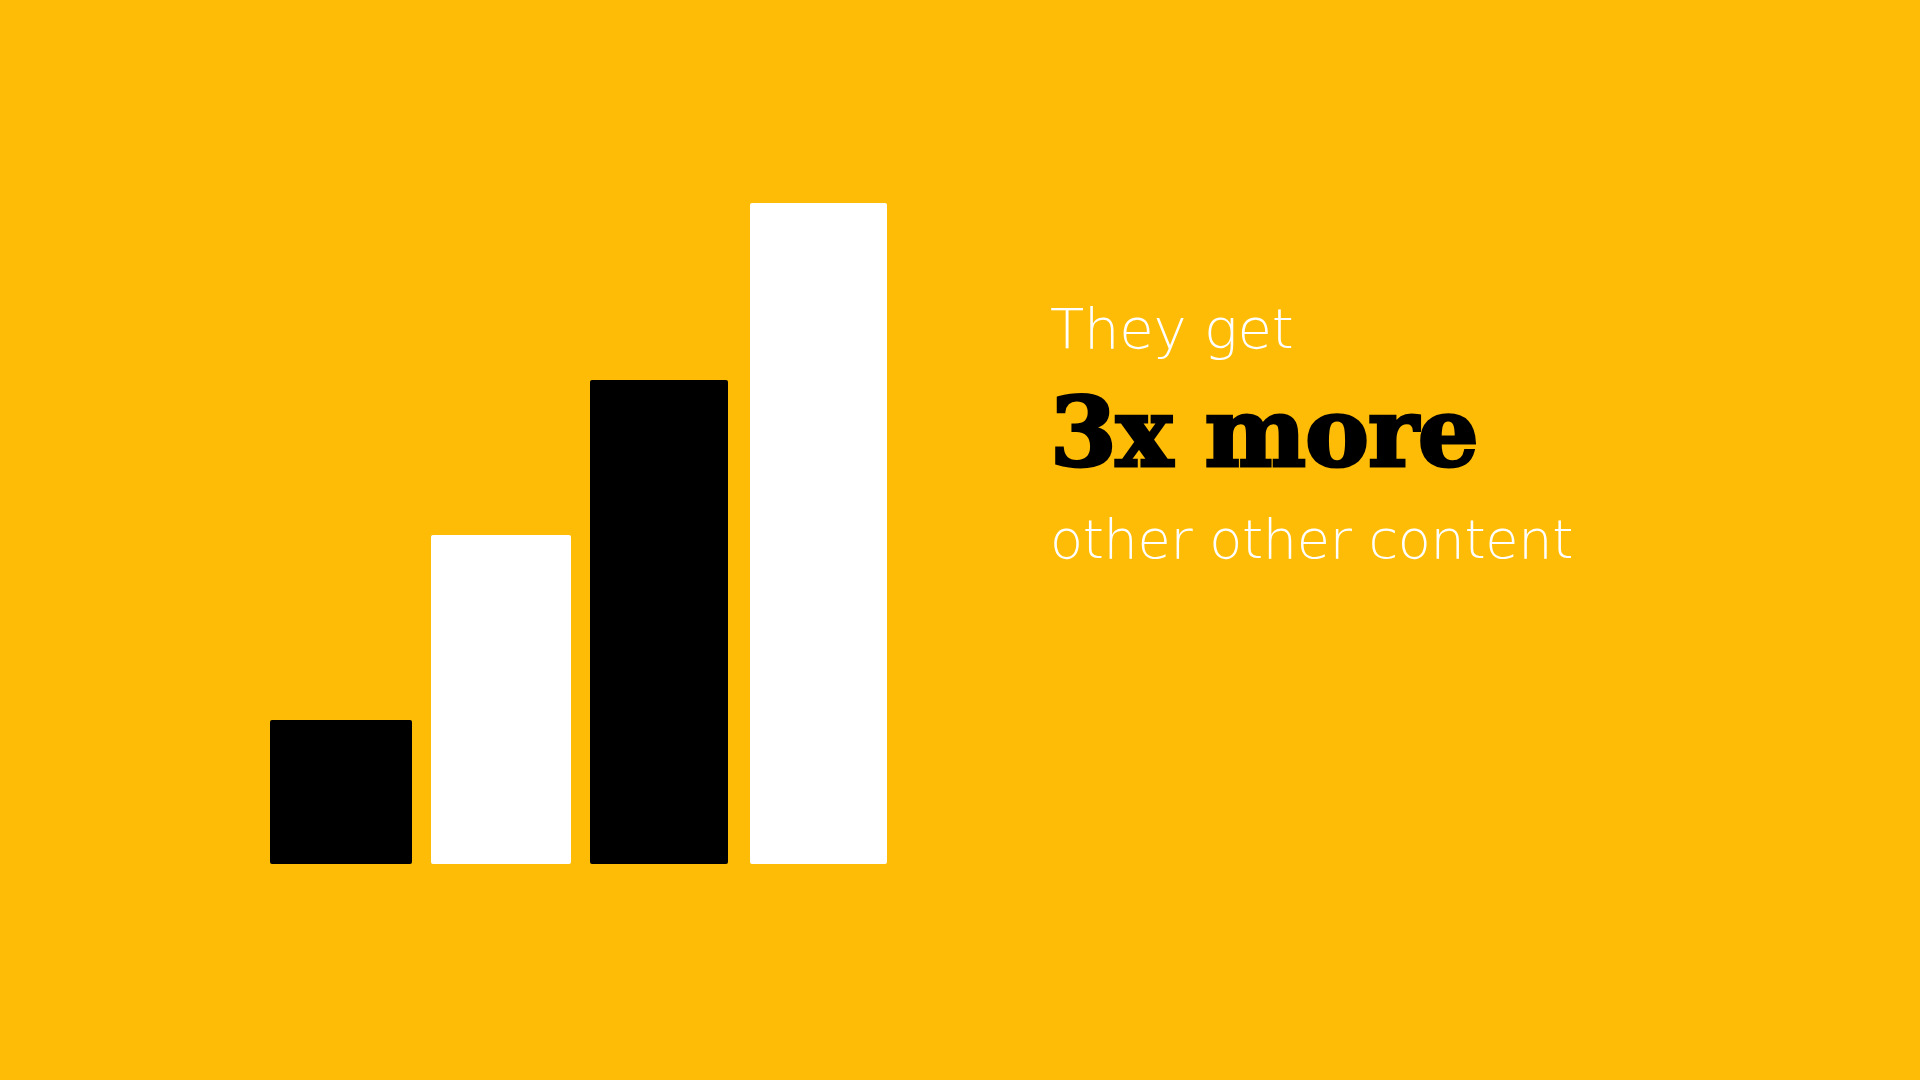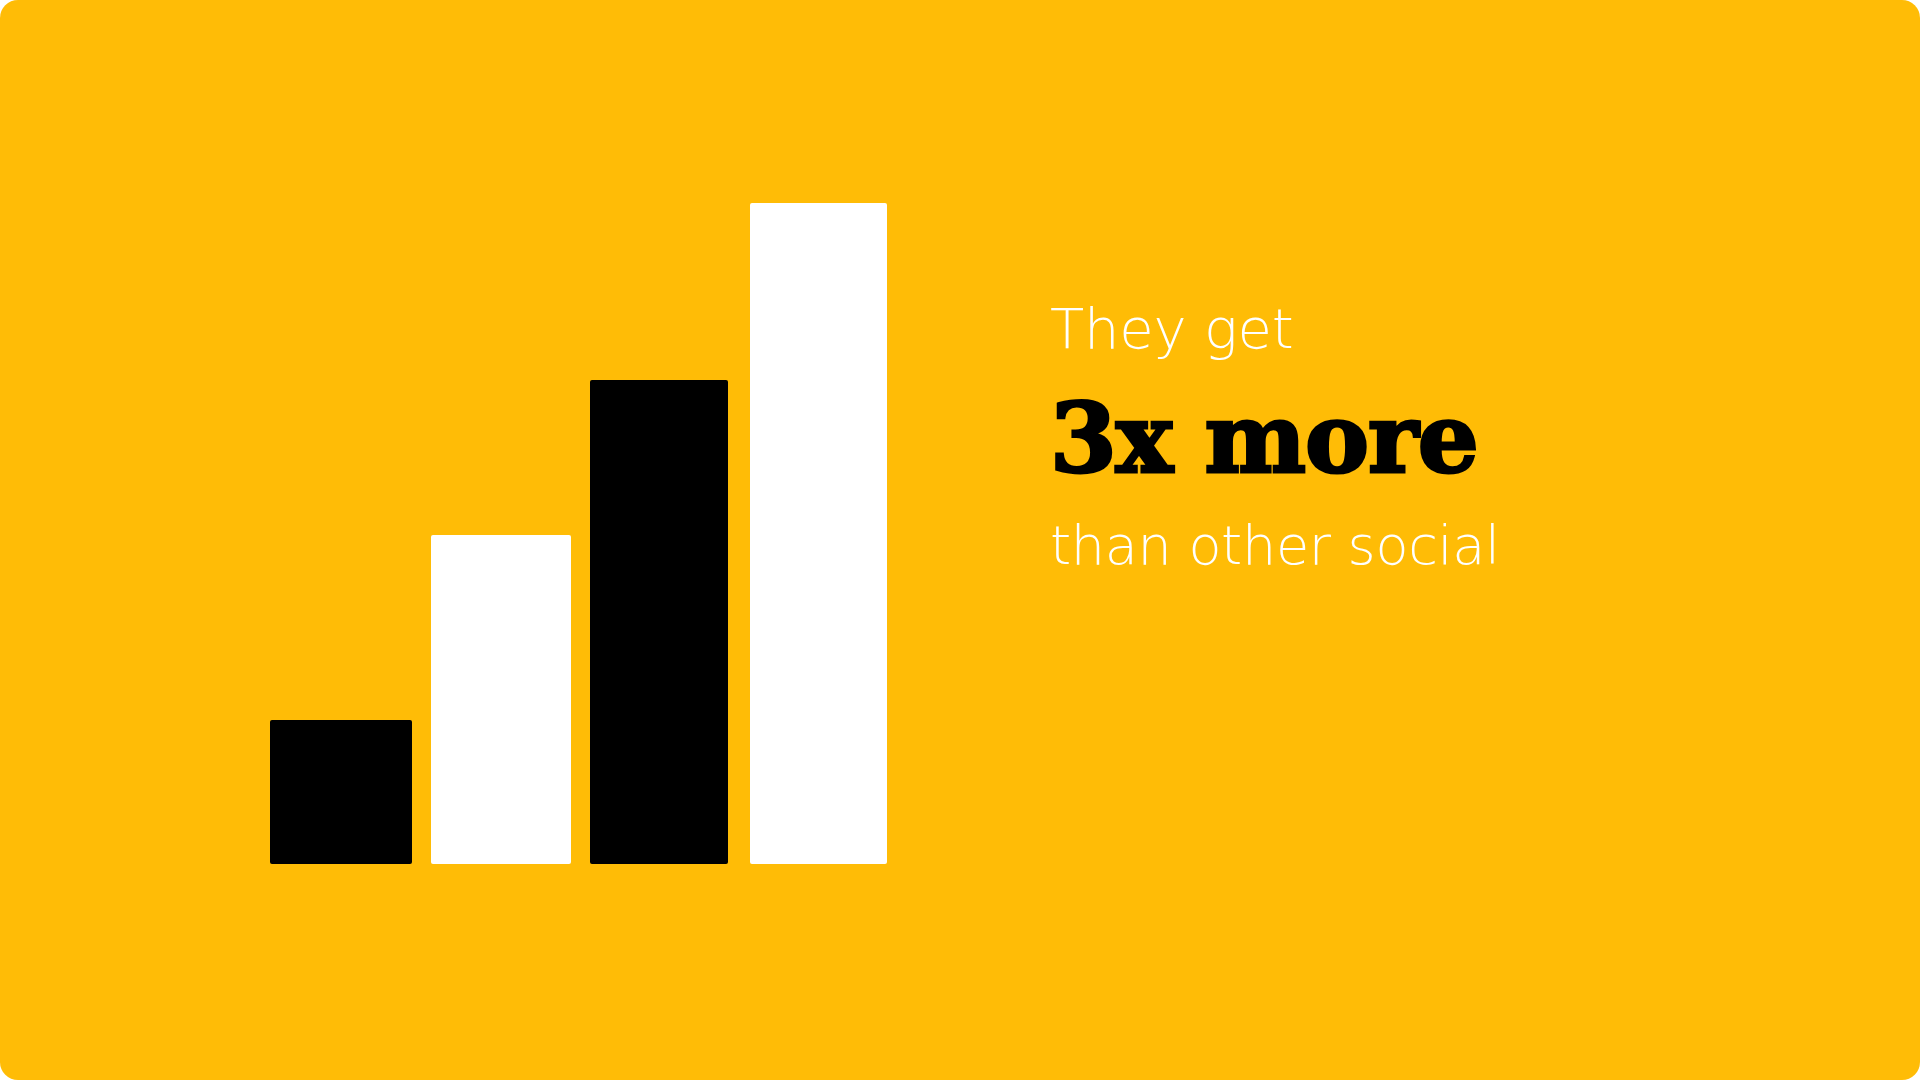--- a/index.html
+++ b/index.html
@@ -58,45 +58,45 @@
   .headline {
     color: #000000;
     font-family: "DejaVu Serif", serif;
     font-weight: 700;
     font-size: 96px;
     line-height: 104px;
     letter-spacing: -1px;
     white-space: nowrap;
     -webkit-text-stroke: 3px #000000;
   }
-  #headline-1 { margin-top: 25px; }
+  #headline-1 { margin-top: 19px; }
   #headline-2 { margin-top: 0px; }
 
   .subline {
     color: #FFFFFF;
     font-family: "DejaVu Sans", sans-serif;
     font-weight: 300;
     font-size: 54px;
     line-height: 66px;
     letter-spacing: -0.3px;
     white-space: nowrap;
   }
   #subline-1 { margin-top: 22px; }
 </style>
 </head>
 <body>
 
-<div id="slide" style="background: rgb(255, 188, 6); border-radius: 18px;">
+<div id="slide" style="background: rgb(255, 188, 6);">
 
   <div id="chart">
       <div class="bar" style="left: 0px; width: 142px; height: 144px; background: rgb(0, 0, 0);"></div>
       <div class="bar" style="left: 161px; width: 140px; height: 329px; background: rgb(255, 255, 255);"></div>
       <div class="bar" style="left: 320px; width: 138px; height: 484px; background: rgb(0, 0, 0);"></div>
       <div class="bar" style="left: 480px; width: 137px; height: 661px; background: rgb(255, 255, 255);"></div>
     </div>
 
   <div id="copy">
     <div id="eyebrow">They get</div>
     <div id="headline-1" class="headline">3x more</div>
-    <div id="subline-1" class="subline">than other social</div>
+    <div id="subline-1" class="subline">other other content</div>
   </div>
 
 </div>
 
 </body></html>

